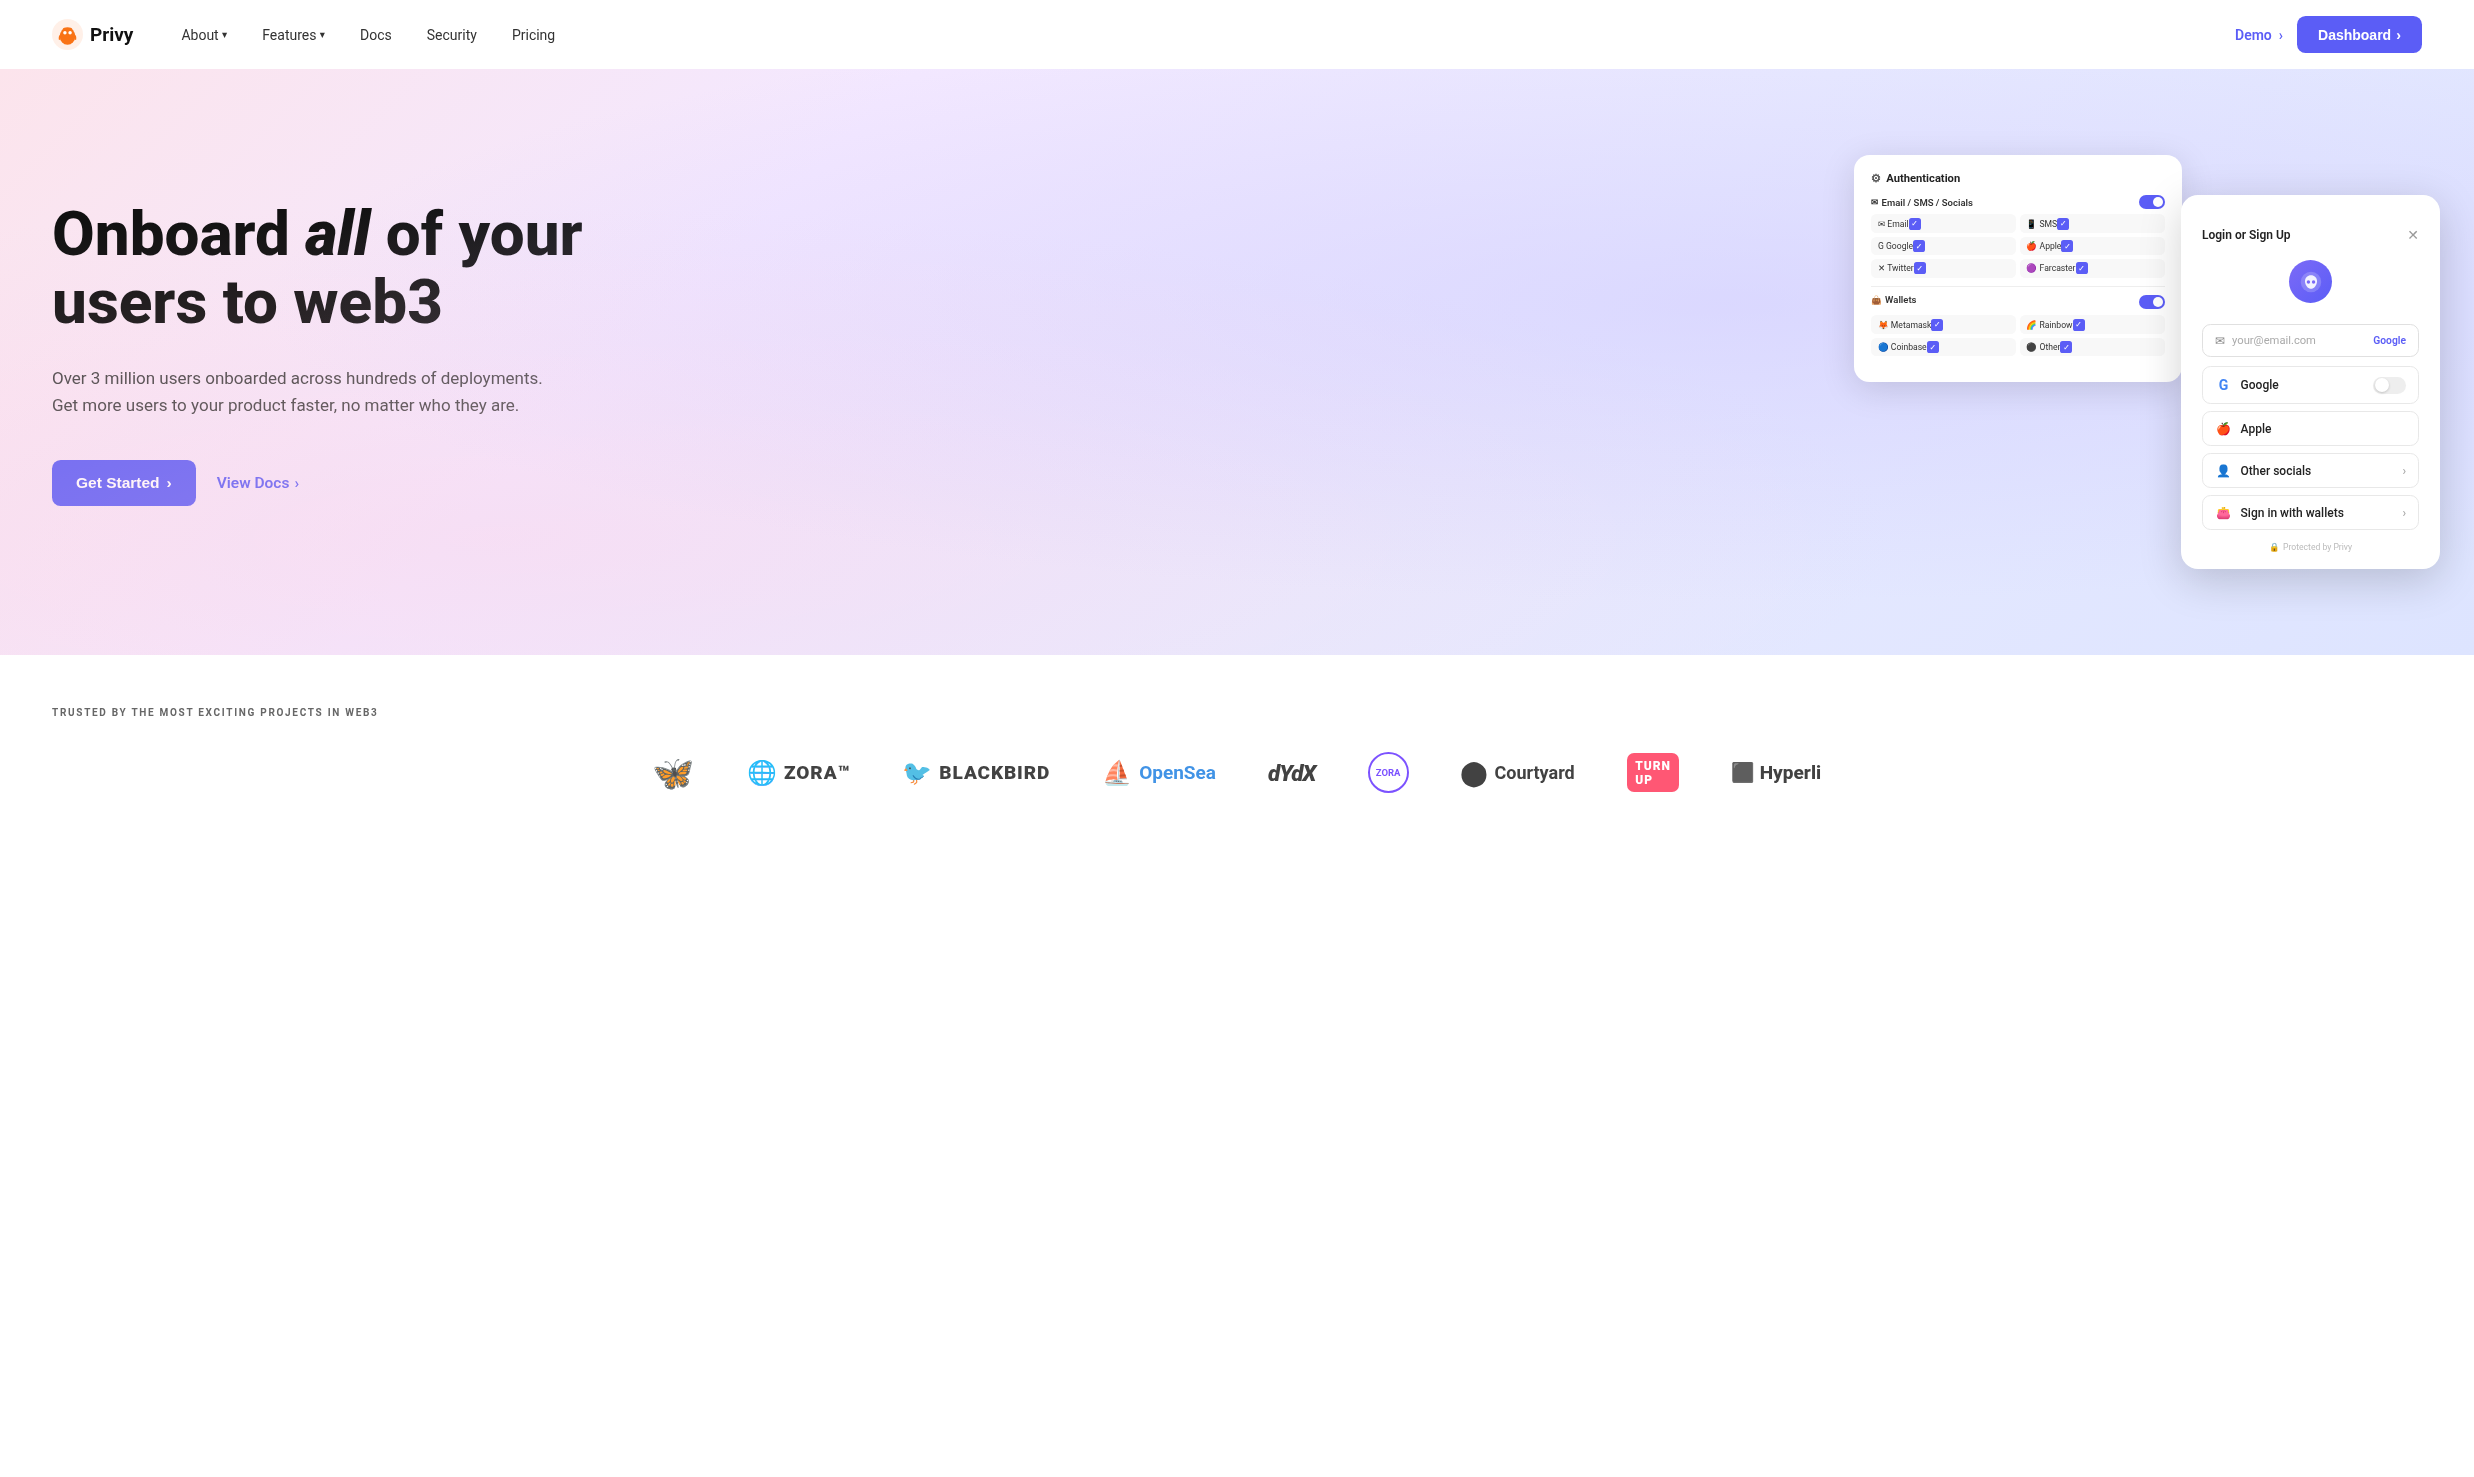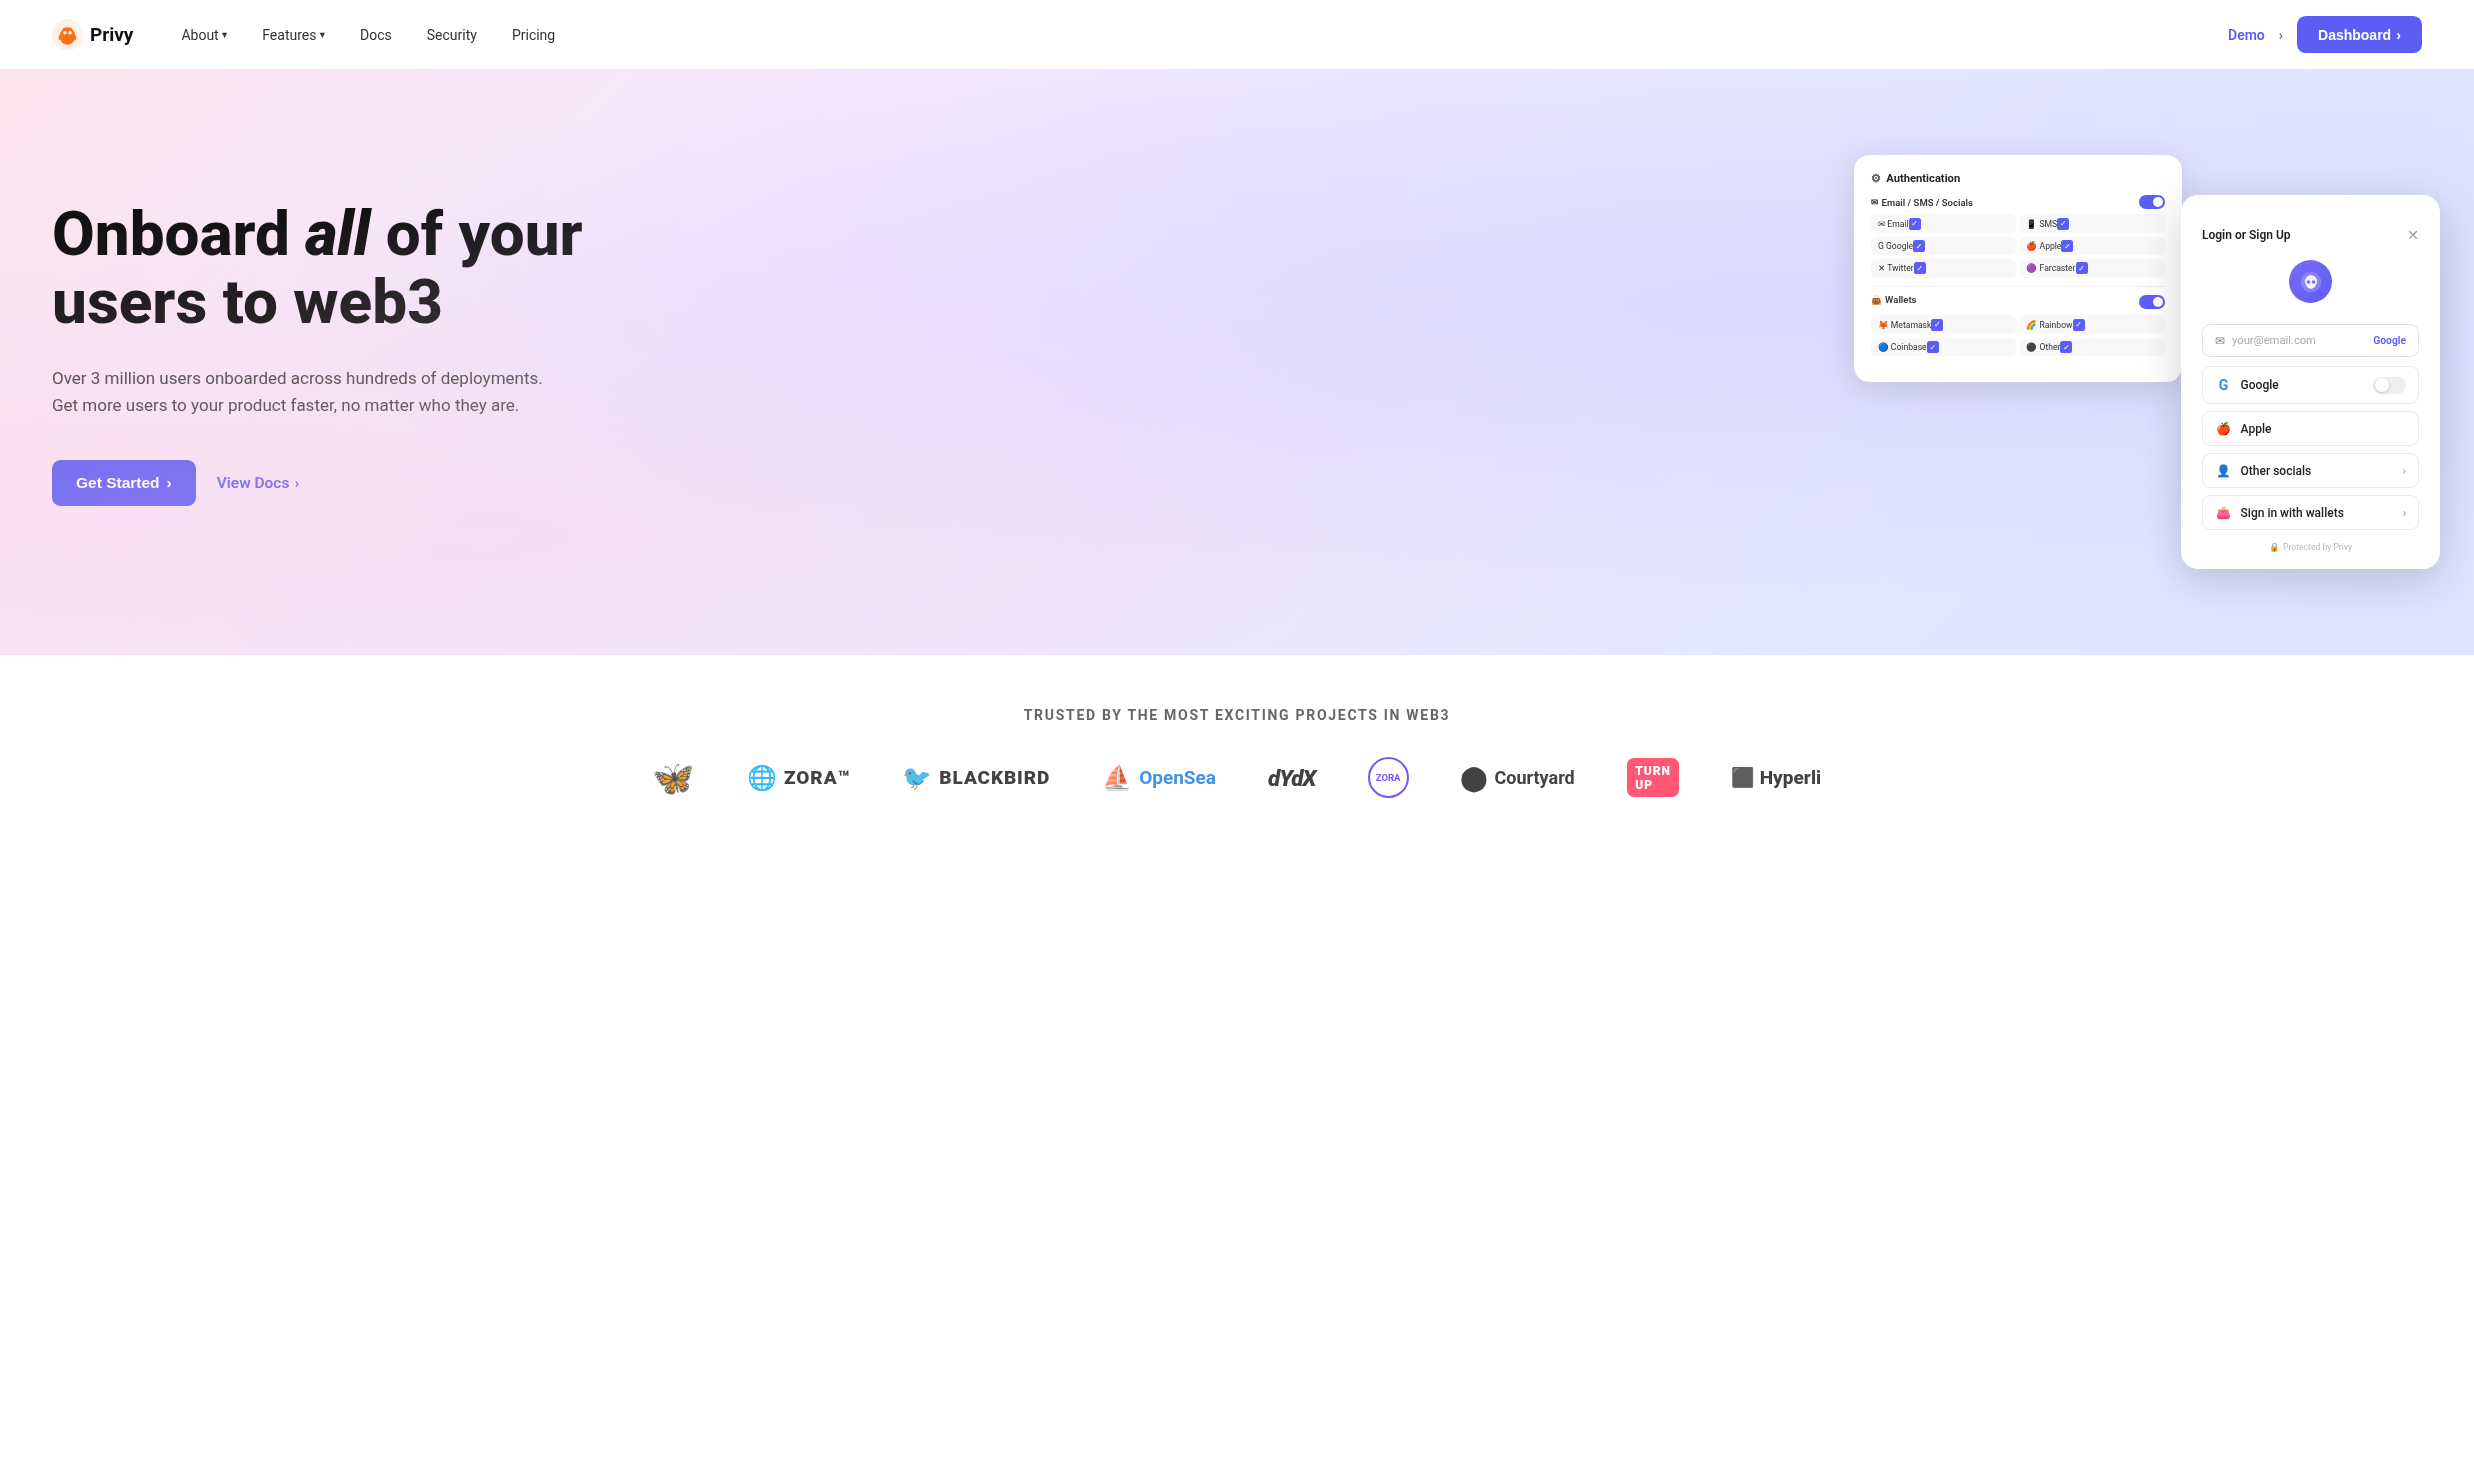--- a/index.html
+++ b/index.html
@@ -51,21 +51,21 @@
     }
     .nav-link .chevron { font-size: 10.3px; }
     .nav-right {
       display: flex;
       align-items: center;
       gap: 14px;
     }
     .demo-link {
       display: flex;
       align-items: center;
-      gap: 14px;
+      gap: 7px;
       font-size: 14px;
       color: #5b5df6;
       font-weight: 600;
       text-decoration: none;
       cursor: pointer;
     }
     .dashboard-btn {
       display: flex;
       align-items: center;
       gap: 5.2px;
@@ -379,22 +379,21 @@
       gap: 3.4px;
     }
     .login-footer-icon { font-size: 8.6px; }
 
     
     .trusted-section {
       background: #fff;
       padding: 52px 52px 34px;
     }
     .trusted-label {
-      text-align: center;
-      font-size: 14px;
+      font-size: 10px;
       font-weight: 700;
       letter-spacing: 1.7px;
       color: #666;
       text-transform: uppercase;
       margin-bottom: 34px;
     }
     .trusted-logos {
       display: flex;
       align-items: center;
       justify-content: center;

